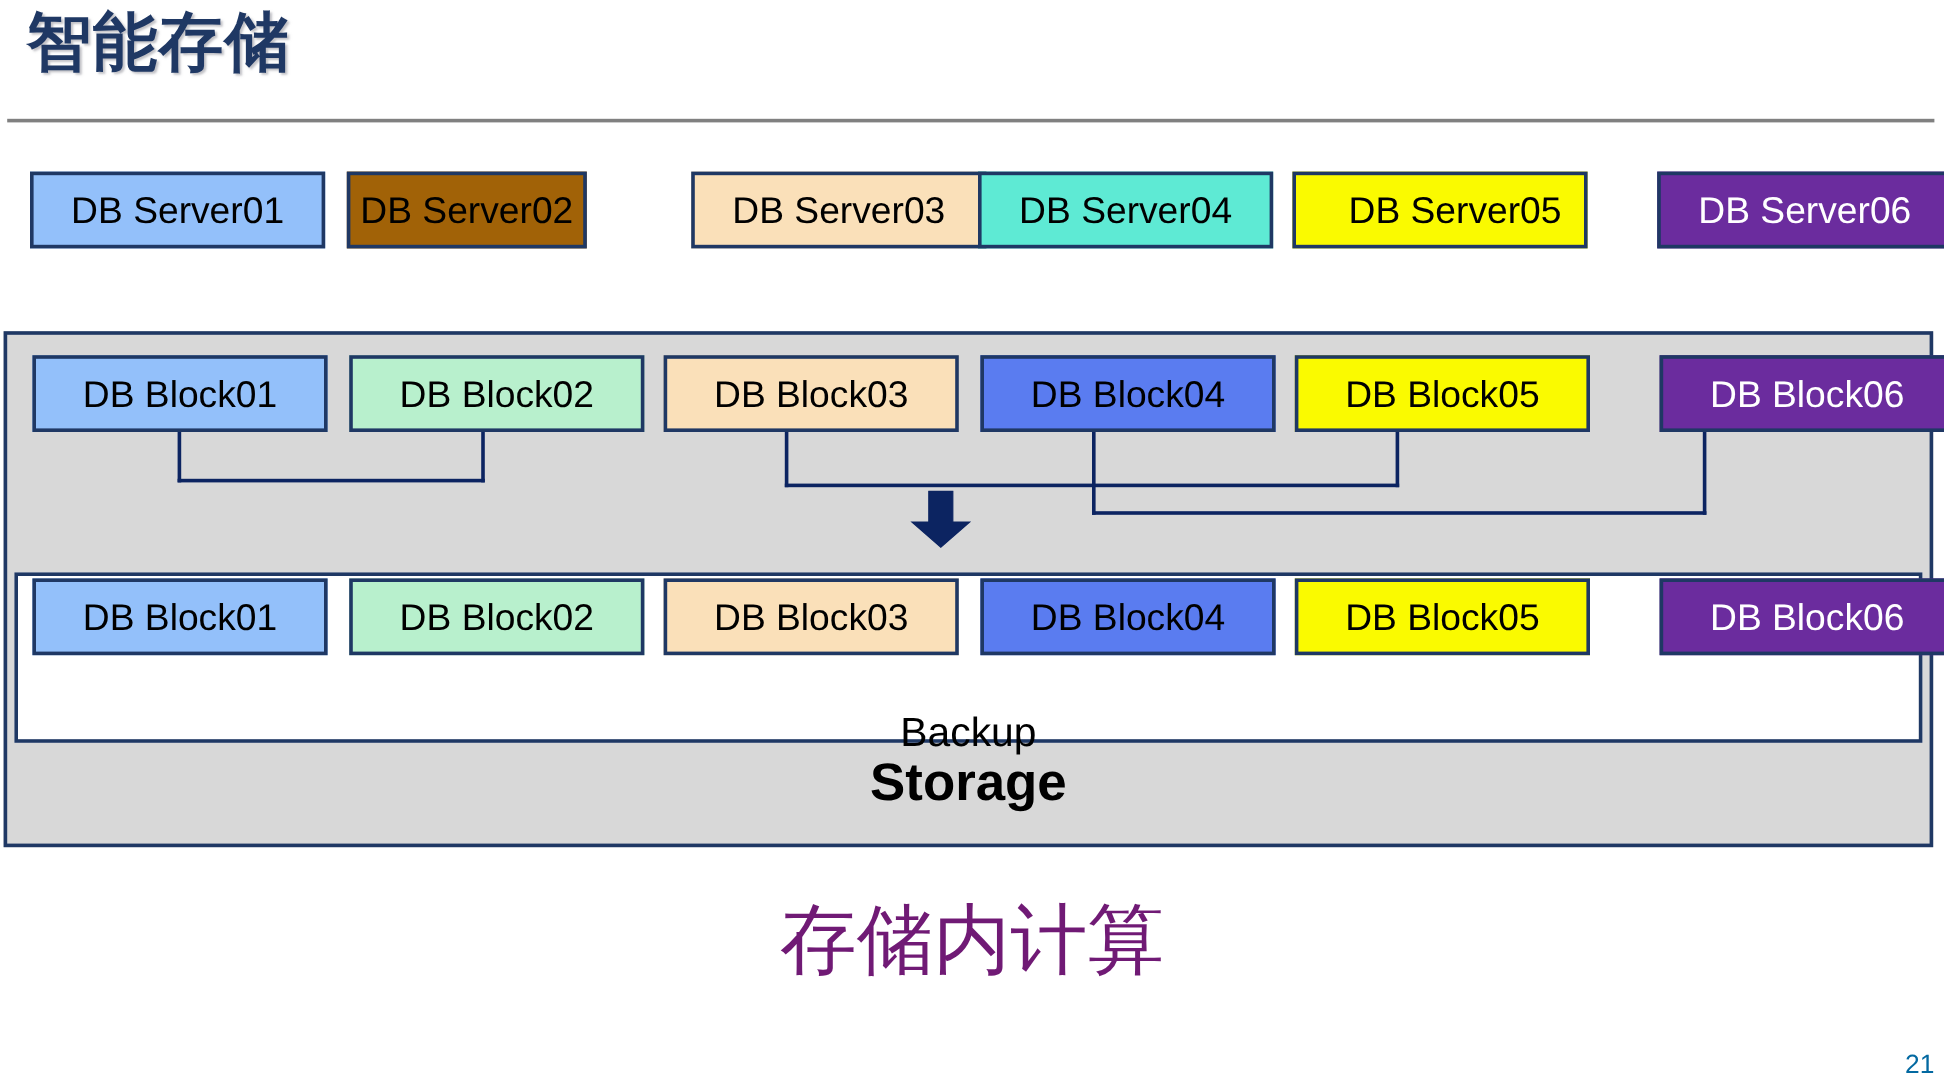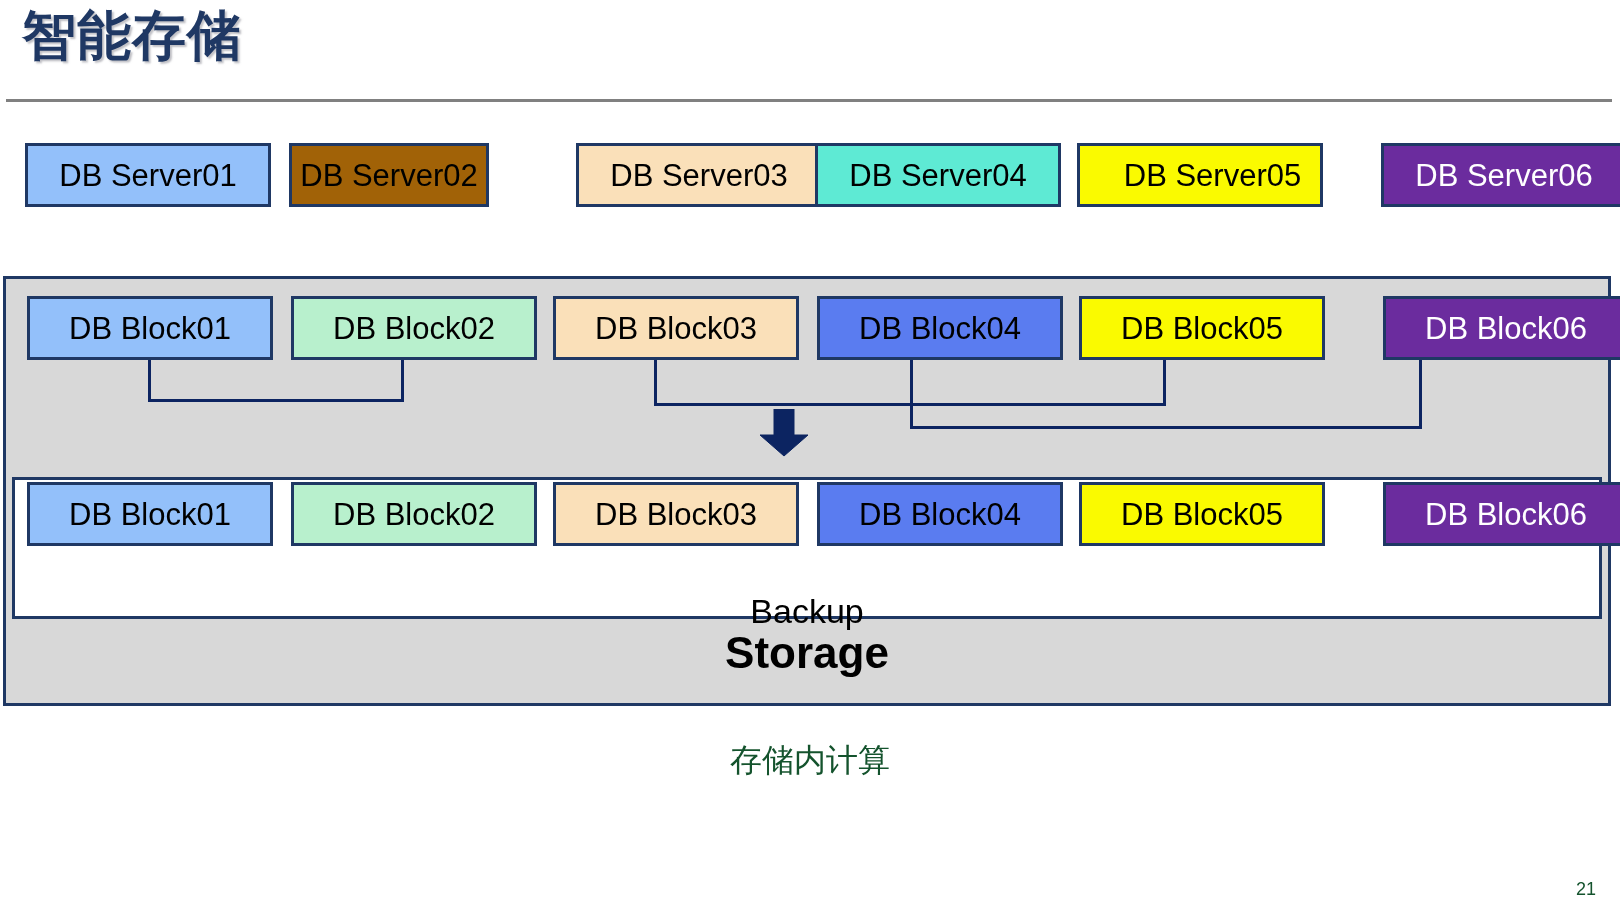--- a/index.html
+++ b/index.html
@@ -119,30 +119,30 @@
     color: #000000;
   }
 
   
   #caption {
     position: absolute;
     left: 0;
     top: 738px;
     width: 1620px;
     text-align: center;
-    font-size: 32px;
+    font-size: 64px;
     line-height: 1.42;
-    color: #14532d;
+    color: #701a75;
   }
   #page-number {
     position: absolute;
-    right: 24px;
+    right: 8px;
     bottom: 10px;
-    font-size: 18px;
-    color: #14532d;
+    font-size: 22px;
+    color: #0369a1;
   }
 </style>
 </head>
 <body>
 
 <div id="slide-title">智能存储</div>
 <div id="title-divider"></div>
 
 <div id="server-row">
     <div class="node" style="left: 25px; width: 246px; background: rgb(147, 192, 250); color: rgb(0, 0, 0);">

